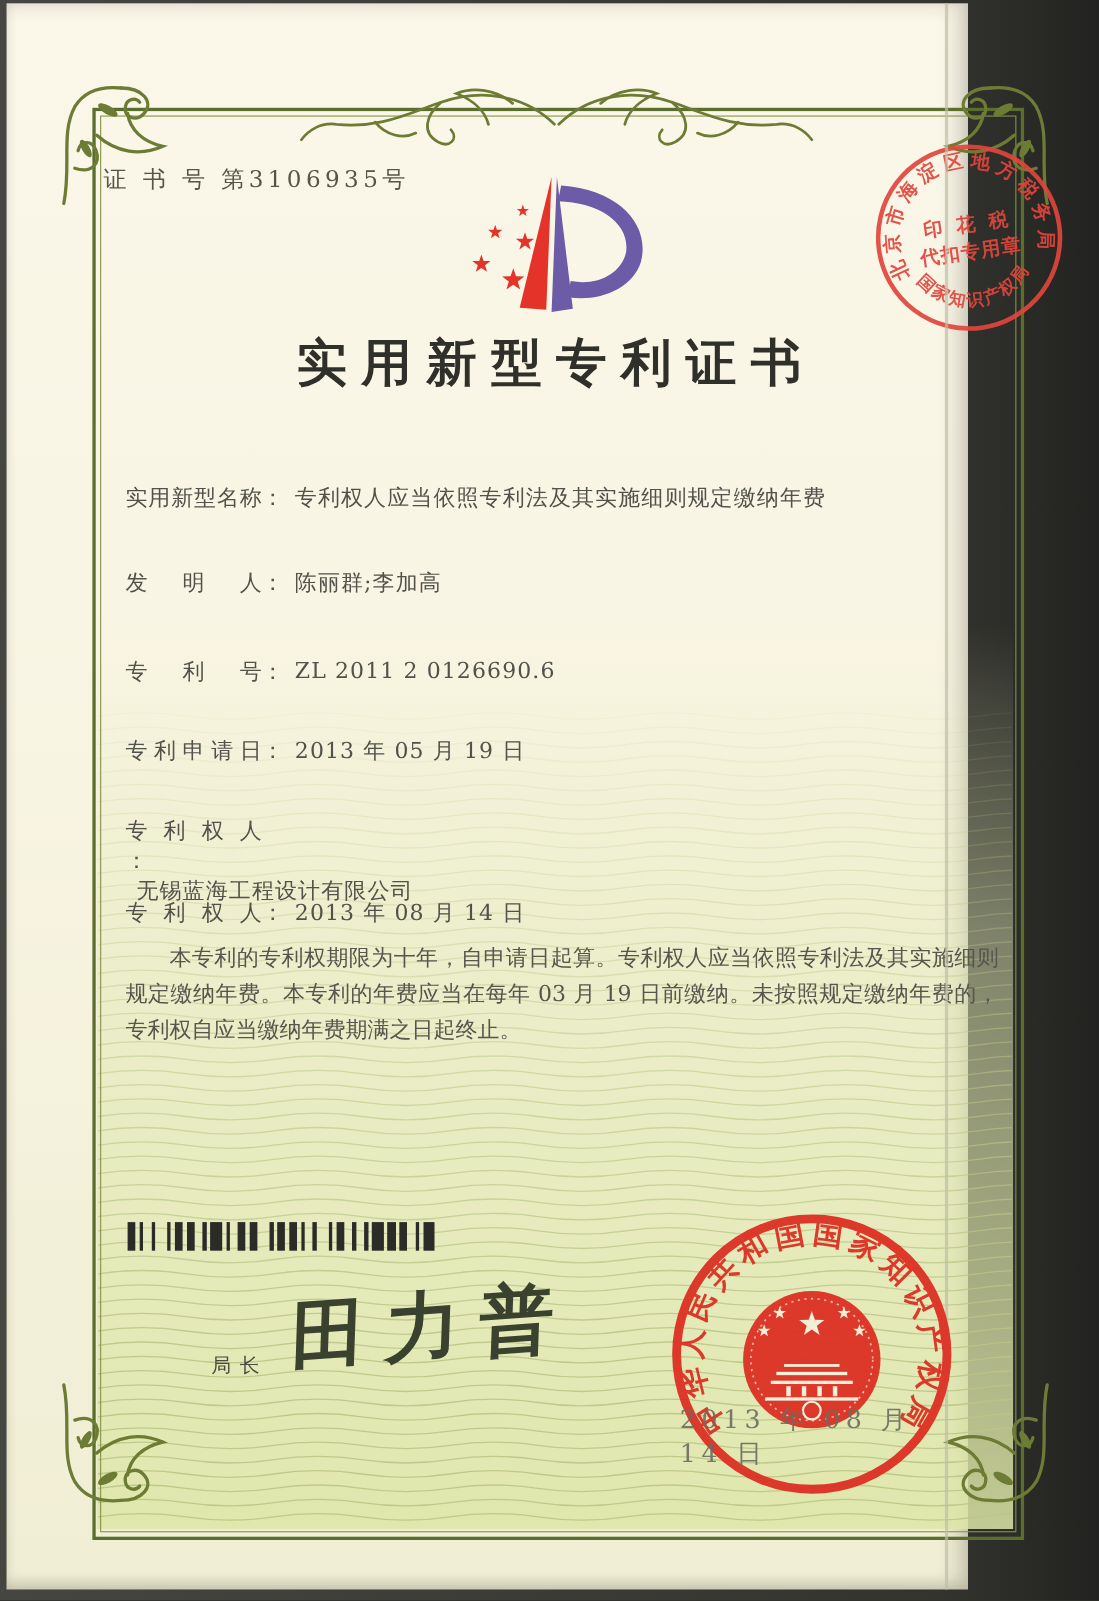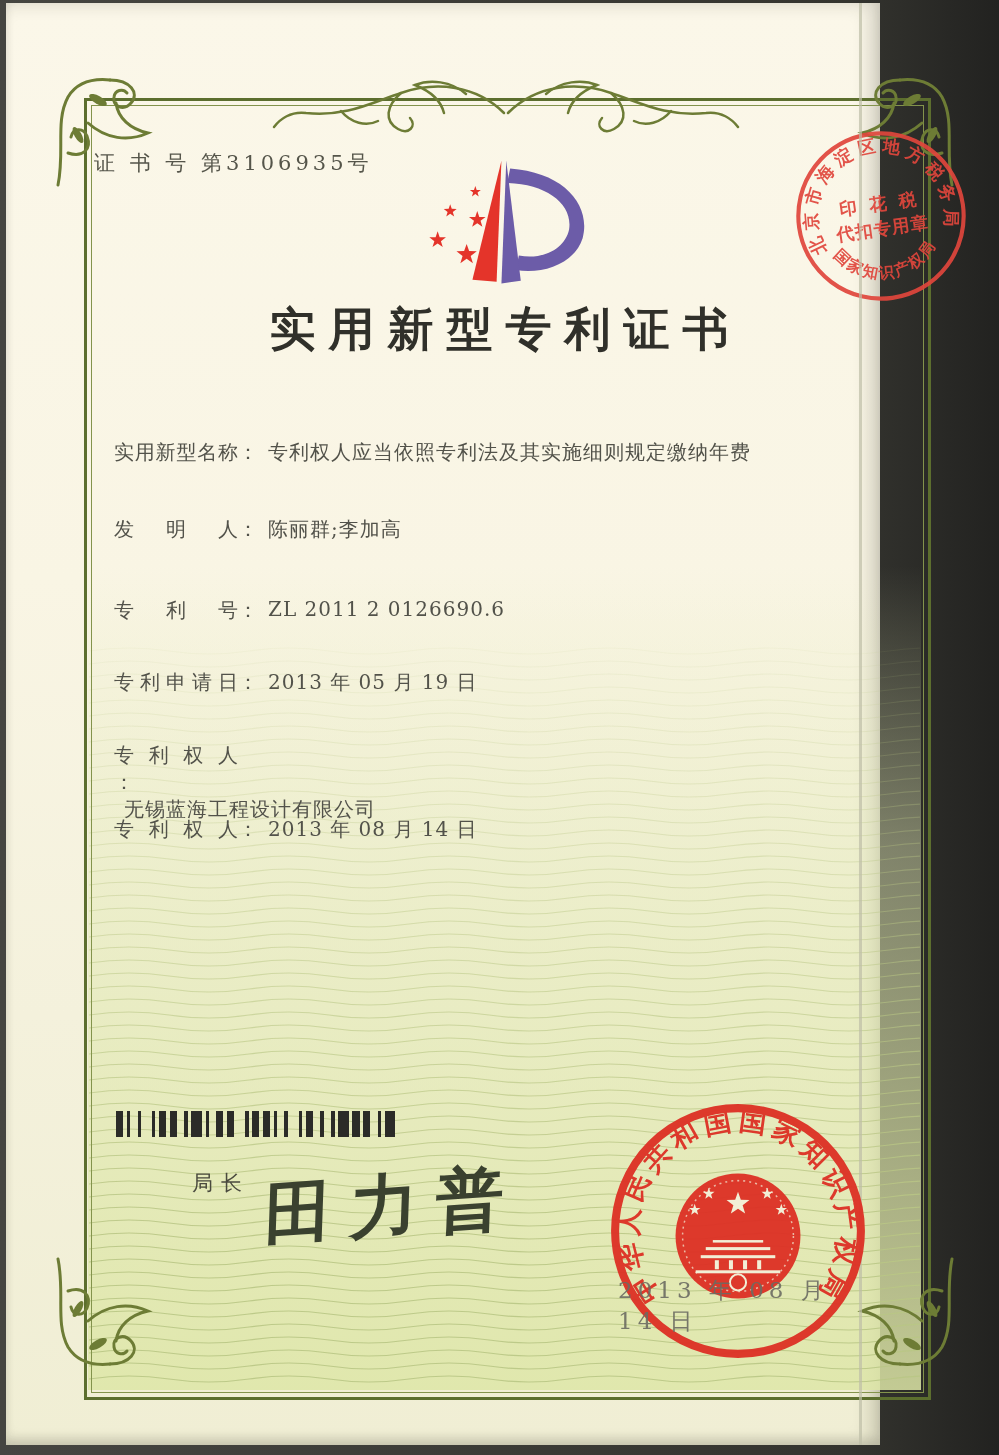--- a/index.html
+++ b/index.html
@@ -21,21 +21,21 @@
   .title{position:absolute;left:0;top:296px;width:999px;text-align:center;font-size:46px;font-weight:600;
          letter-spacing:13px;color:#30302a;}
   .row{position:absolute;left:108px;font-size:20px;color:#52524a;white-space:nowrap;display:flex;}
   .flabel{display:inline-block;width:124px;text-align:justify;text-align-last:justify;}
   .fcolon{display:inline-block;}
   .fvalue{display:inline-block;margin-left:10px;letter-spacing:1px;}
   .paras{position:absolute;left:108px;top:851px;width:794px;font-size:20px;line-height:33px;color:#56564c;text-align:justify;}
   .paras p{margin:0;text-indent:2em;}
   .barcode{position:absolute;left:110px;top:1108px;width:283px;height:26px;display:flex;}
   .barcode div{height:100%;}
-  .sig-label{position:absolute;left:186px;top:1166px;font-size:21px;letter-spacing:8px;color:#4a4a3e;}
+  .sig-label{position:absolute;left:186px;top:1226px;font-size:18px;letter-spacing:8px;color:#4a4a3e;}
   .sig-name{position:absolute;left:258px;top:1158px;font-size:68px;font-weight:bold;color:#3a412f;
             letter-spacing:18px;transform:rotate(-4deg) skewX(-6deg);font-family:"DejaVu Sans","Liberation Sans",sans-serif;}
   .seal{position:absolute;left:596px;top:1092px;z-index:5;opacity:.96;}
   .seal-date{position:absolute;left:612px;top:1272px;z-index:6;font-size:23px;letter-spacing:5px;color:rgba(108,108,98,.9);}
   .footer{position:absolute;left:78px;top:1336px;width:841px;text-align:center;font-size:17px;letter-spacing:3px;color:#63635a;z-index:7;}
 </style>
 </head>
 <body>
 
 <div class="scan">
@@ -221,20 +221,21 @@
         <span class="fcolon">：</span>
         <span class="fvalue">无锡蓝海工程设计有限公司</span>
     </div>
     <div class="row" style="top:813px;">
       <span class="flabel">专利权人</span>
         <span class="fcolon">：</span>
         <span class="fvalue">2013 年 08 月 14 日</span>
     </div>
 
     <div class="paras">
+      <p>本专利的专利权期限为十年，自申请日起算。专利权人应当依照专利法及其实施细则规定缴纳年费。本专利的年费应当在每年 03 月 19 日前缴纳。未按照规定缴纳年费的，专利权自应当缴纳年费期满之日起终止。</p>
     </div>
 
     <div class="barcode" id="barcode">
         <div style="flex-grow: 2; background: rgb(43, 43, 40);"></div>
         <div style="flex-grow: 1; background: transparent;"></div>
         <div style="flex-grow: 1; background: rgb(43, 43, 40);"></div>
         <div style="flex-grow: 2; background: transparent;"></div>
         <div style="flex-grow: 1; background: rgb(43, 43, 40);"></div>
         <div style="flex-grow: 3; background: transparent;"></div>
         <div style="flex-grow: 1; background: rgb(43, 43, 40);"></div>

